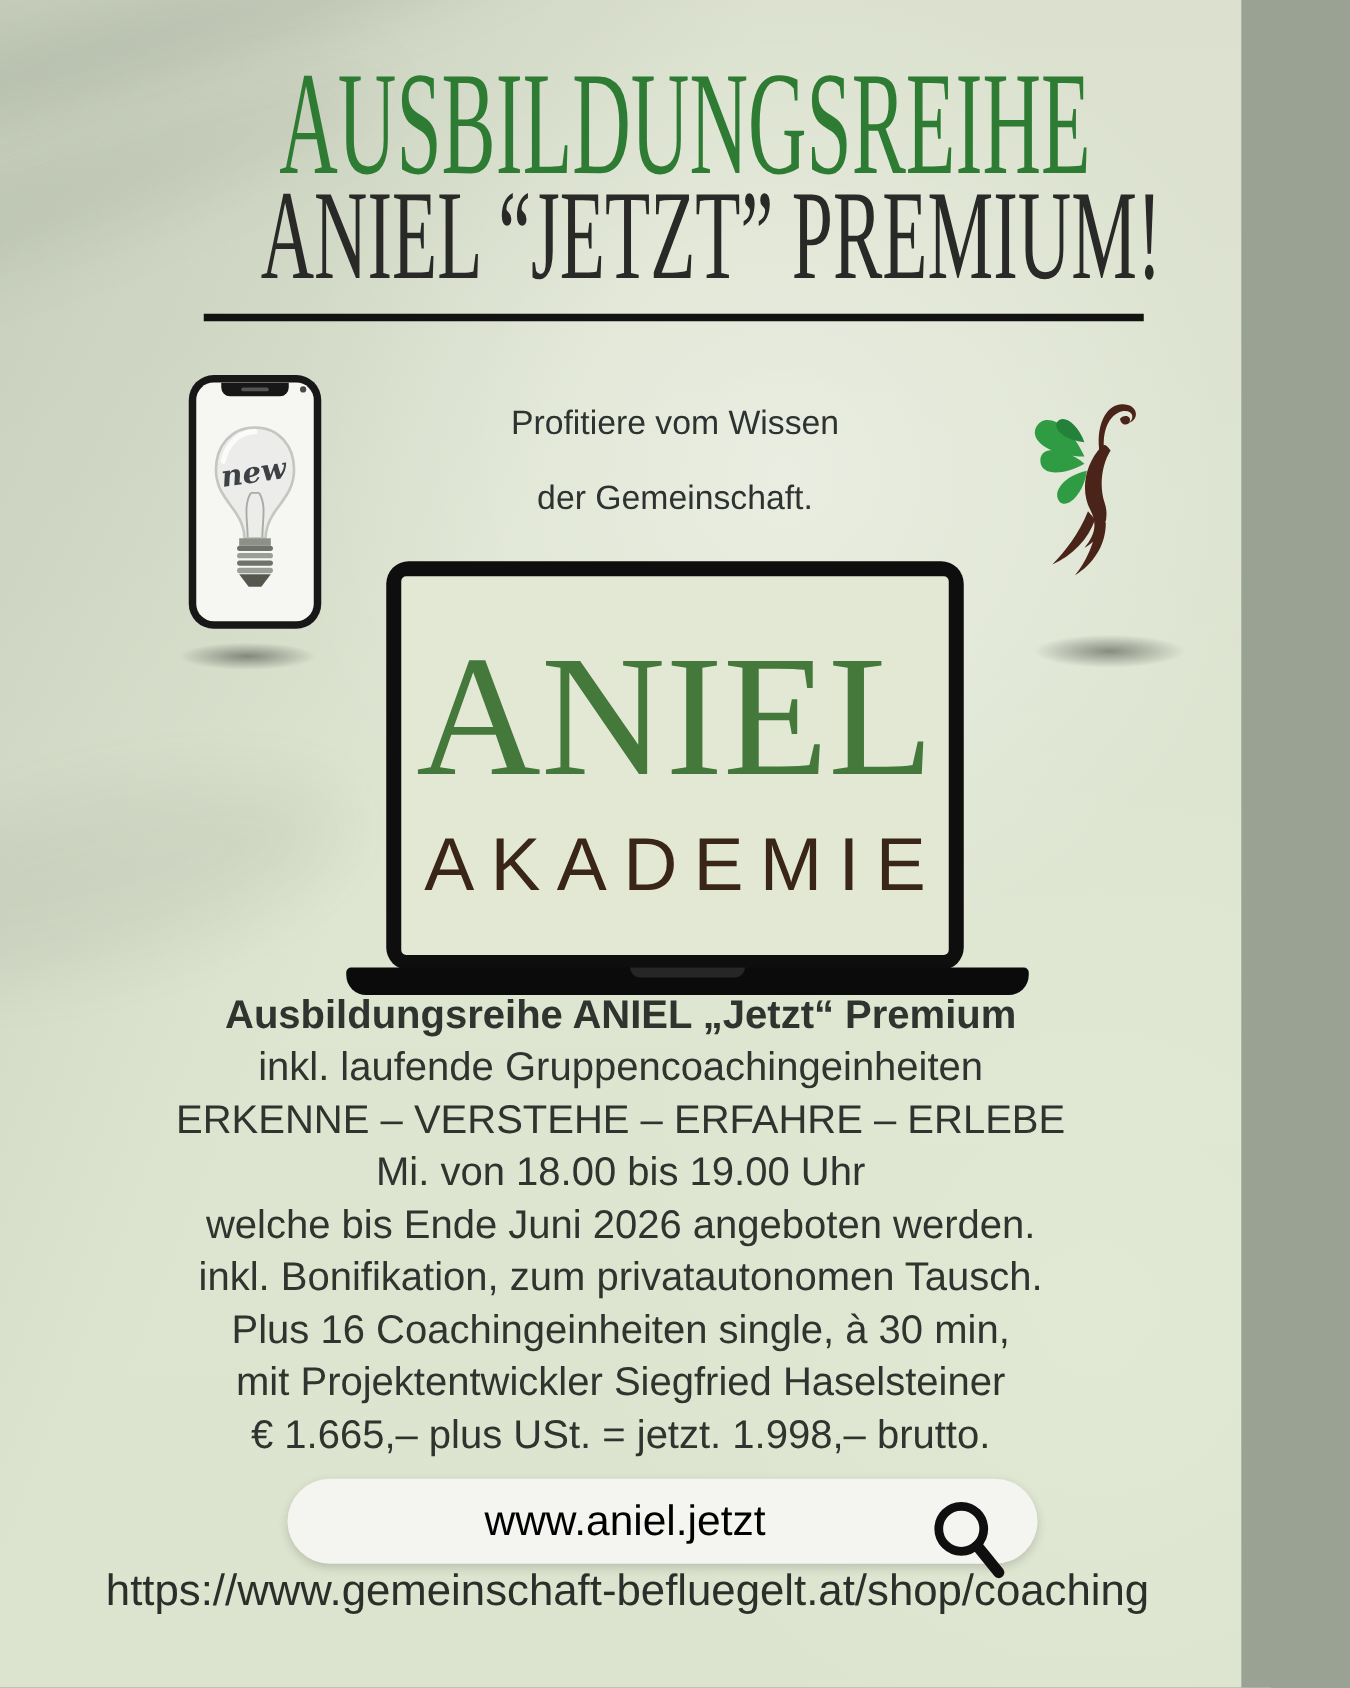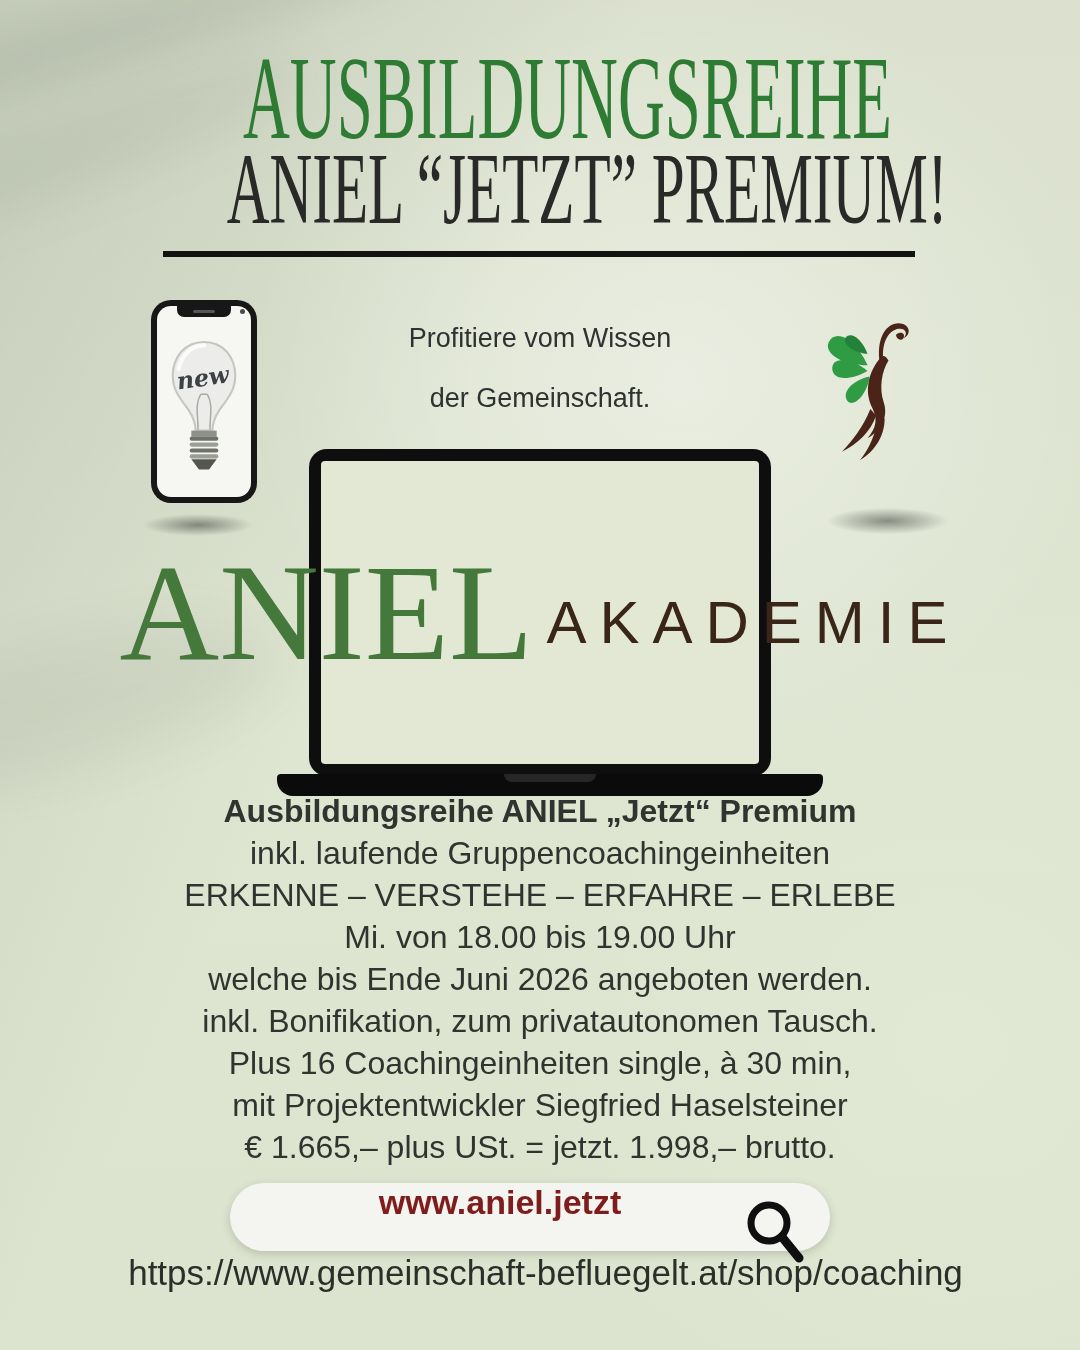--- a/index.html
+++ b/index.html
@@ -1,17 +1,17 @@
 <!DOCTYPE html>
 <html style="--bg: #dde3d0; --title-green: #2e7c33; --title-dark: #292927; --text-dark: #30342f; --aniel-green: #44793b; --akademie-brown: #3a2519; --leaf-green: #2f9b43; --bird-brown: #4a2418; --pill-bg: #f4f5f1;"><head>
 <meta charset="utf-8">
 <style>
   html,body{margin:0;padding:0;background:#9aa294;}
   .canvas{
-    position:relative;width:1080px;height:1350px;overflow:hidden;
+    position:relative;width:993px;height:1350px;overflow:hidden;
     background:var(--bg,#dde3d0);
     font-family:"Liberation Sans",sans-serif;
   }
   
   .bg-grad{position:absolute;inset:0;
     background:
       radial-gradient(58% 42% at 63% 28%, rgba(255,255,255,0.38), rgba(255,255,255,0) 70%),
       radial-gradient(55% 45% at 88% 78%, rgba(228,235,216,0.55), rgba(228,235,216,0) 72%),
       linear-gradient(115deg, rgba(120,130,116,0.22) 0%, rgba(120,130,116,0) 38%),
       linear-gradient(180deg,#dbe1ce 0%,#dee5d1 55%,#dce3ce 100%);
@@ -43,39 +43,39 @@
   .bird-shadow{left:810px;top:504px;width:155px;height:34px;}
   
   .intro{position:absolute;left:260px;top:308px;width:560px;text-align:center;
     color:#2e3230;font-size:27px;line-height:60px;}
   
   .bird{position:absolute;left:824px;top:312px;}
   
   .laptop-screen{position:absolute;left:309px;top:449px;width:462px;height:327px;
     background:#0e0e0e;border-radius:18px;padding:12px;box-sizing:border-box;}
   .laptop-display{width:100%;height:100%;background:#e3e8d5;border-radius:4px;
-    display:flex;flex-direction:row;align-items:center;justify-content:center;}
+    display:flex;flex-direction:column;align-items:center;justify-content:center;}
   .brand{font-family:"Liberation Serif",serif;font-size:138px;line-height:1;
     color:var(--aniel-green,#447a3b);letter-spacing:0;}
   .brand-sub{font-family:"Liberation Sans",sans-serif;font-size:60px;line-height:1;margin-top:20px;
     color:var(--akademie-brown,#3a2519);letter-spacing:13px;padding-left:13px;font-weight:400;}
   .laptop-base{position:absolute;left:277px;top:774px;width:546px;height:22px;
     background:#0b0b0b;border-radius:4px 4px 16px 16px;}
   .laptop-base-notch{position:absolute;left:50%;top:0;transform:translateX(-50%);
     width:92px;height:8px;background:#262626;border-radius:0 0 8px 8px;}
   
   .offer{position:absolute;left:0;right:0;top:790px;text-align:center;
     color:var(--text-dark,#30342f);font-size:32px;line-height:42px;}
   .offer-heading{font-weight:700;}
   
   .cta-pill{position:absolute;left:230px;top:1183px;width:600px;height:68px;
     background:var(--pill-bg,#f4f5f1);border-radius:34px;
-    display:flex;justify-content:center;
+    display:flex;align-items:center;justify-content:center;
     box-sizing:border-box;padding-right:60px;
-    font-weight:700;font-size:34px;color:#7f1d1d;
+    font-weight:400;font-size:34px;color:#000000;
     box-shadow:0 3px 8px rgba(95,105,90,0.28);cursor:pointer;}
   .magnifier{position:absolute;left:742px;top:1196px;}
   
   .footer-url{position:absolute;left:0;right:0;top:1253px;text-align:center;
     font-size:35px;color:#2b2f2a;cursor:pointer;padding-left:11px;}
 </style>
 </head>
 <body>
 
 <div class="canvas">

